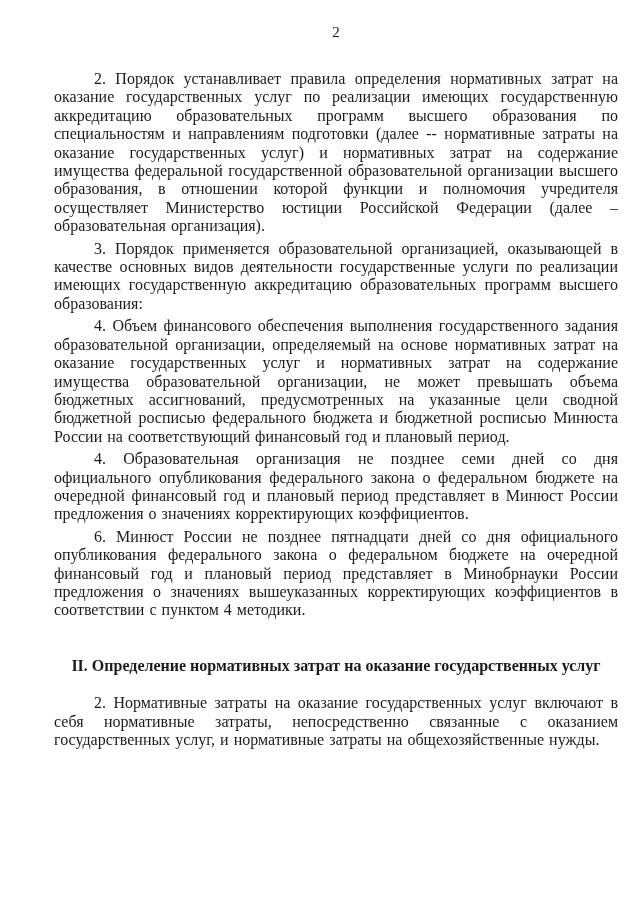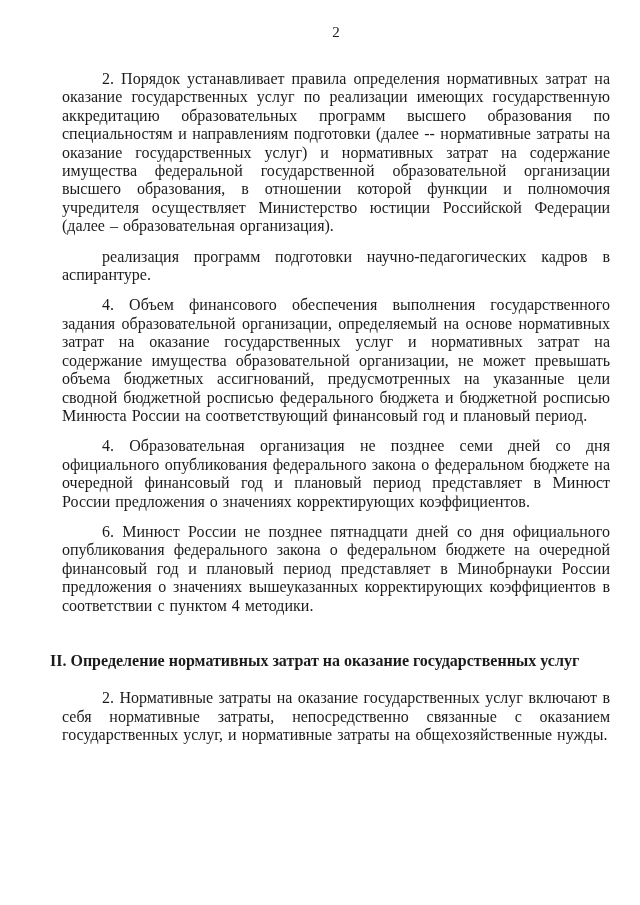--- a/index.html
+++ b/index.html
@@ -23,52 +23,52 @@
     font-size: 15px;
     line-height: 16px;
     height: 16px;
   }
   .text-block {
     margin-top: 30px;
     font-size: 16px;
     line-height: 18.4px;
   }
   .para {
-    margin: 12px;
+    margin: 4px;
     text-align: justify;
     text-indent: 40px;
     word-spacing: 1px;
   }
   .section-heading {
     font-size: 16px;
     line-height: 18.4px;
     font-weight: bold;
-    text-align: left;
+    text-align: center;
     text-indent: 0;
     margin: 37px 0 19px 0;
   }
 </style>
 </head>
 <body>
 
 <div class="page">
 
   <header class="page-header">
     <span class="page-number">2</span>
   </header>
 
   <main class="text-block">
 
     <p class="para">2. Порядок устанавливает правила определения нормативных затрат на оказание государственных услуг по реализации имеющих государственную аккредитацию образовательных программ высшего образования по специальностям и направлениям подготовки (далее -- нормативные затраты на оказание государственных услуг) и нормативных затрат на содержание имущества федеральной государственной образовательной организации высшего образования, в отношении которой функции и полномочия учредителя осуществляет Министерство юстиции Российской Федерации (далее – образовательная организация).</p>
 
+    <p class="para">3. Порядок применяется образовательной организацией, оказывающей в качестве основных видов деятельности государственные услуги по реализации имеющих государственную аккредитацию образовательных программ высшего образования:</p>
 
 
 
 
-    <p class="para">реализация программ подготовки научно-педагогических кадров в аспирантуре.</p>
 
     <p class="para">4. Объем финансового обеспечения выполнения государственного задания образовательной организации, определяемый на основе нормативных затрат на оказание государственных услуг и нормативных затрат на содержание имущества образовательной организации, не может превышать объема бюджетных ассигнований, предусмотренных на указанные цели сводной бюджетной росписью федерального бюджета и бюджетной росписью Минюста России на соответствующий финансовый год и плановый период.</p>
 
     <p class="para">4. Образовательная организация не позднее семи дней со дня официального опубликования федерального закона о федеральном бюджете на очередной финансовый год и плановый период представляет в Минюст России предложения о значениях корректирующих коэффициентов.</p>
 
     <p class="para">6. Минюст России не позднее пятнадцати дней со дня официального опубликования федерального закона о федеральном бюджете на очередной финансовый год и плановый период представляет в Минобрнауки России предложения о значениях вышеуказанных корректирующих коэффициентов в соответствии с пунктом 4 методики.</p>
 
     <h2 class="section-heading">II. Определение нормативных затрат на оказание государственных услуг</h2>
 
     <p class="para">2. Нормативные затраты на оказание государственных услуг включают в себя нормативные затраты, непосредственно связанные с оказанием государственных услуг, и нормативные затраты на общехозяйственные нужды.</p>

